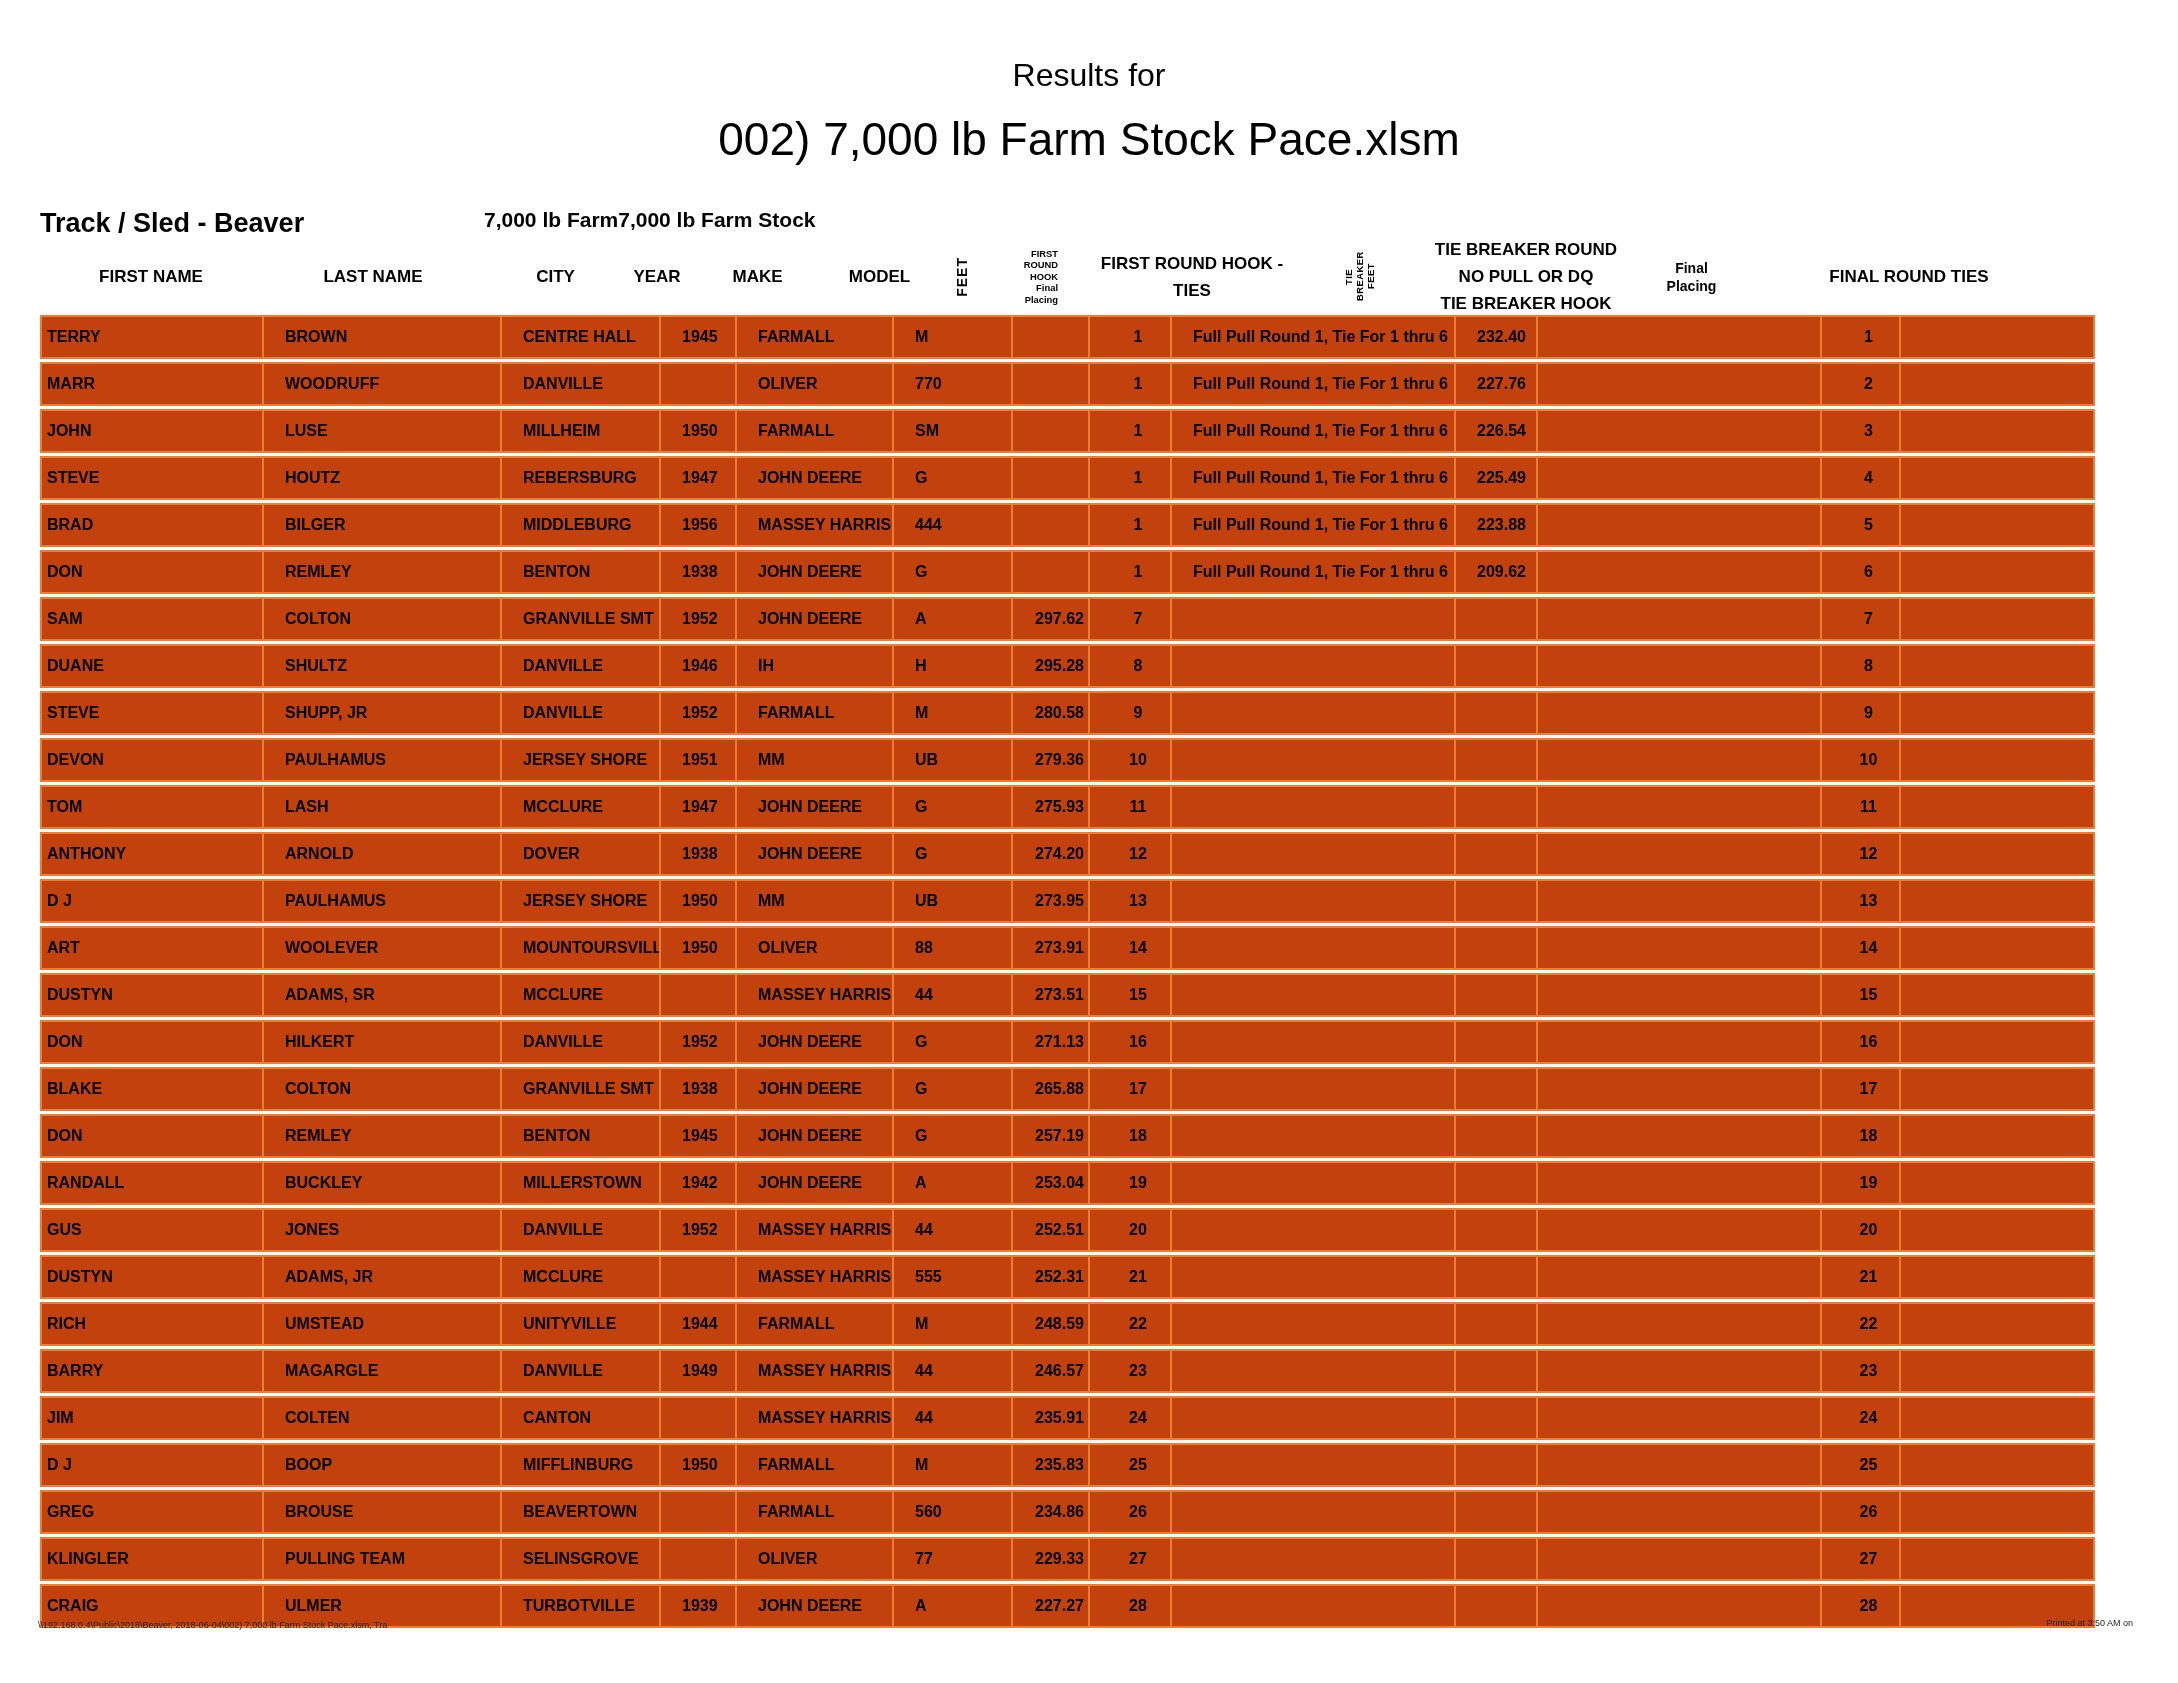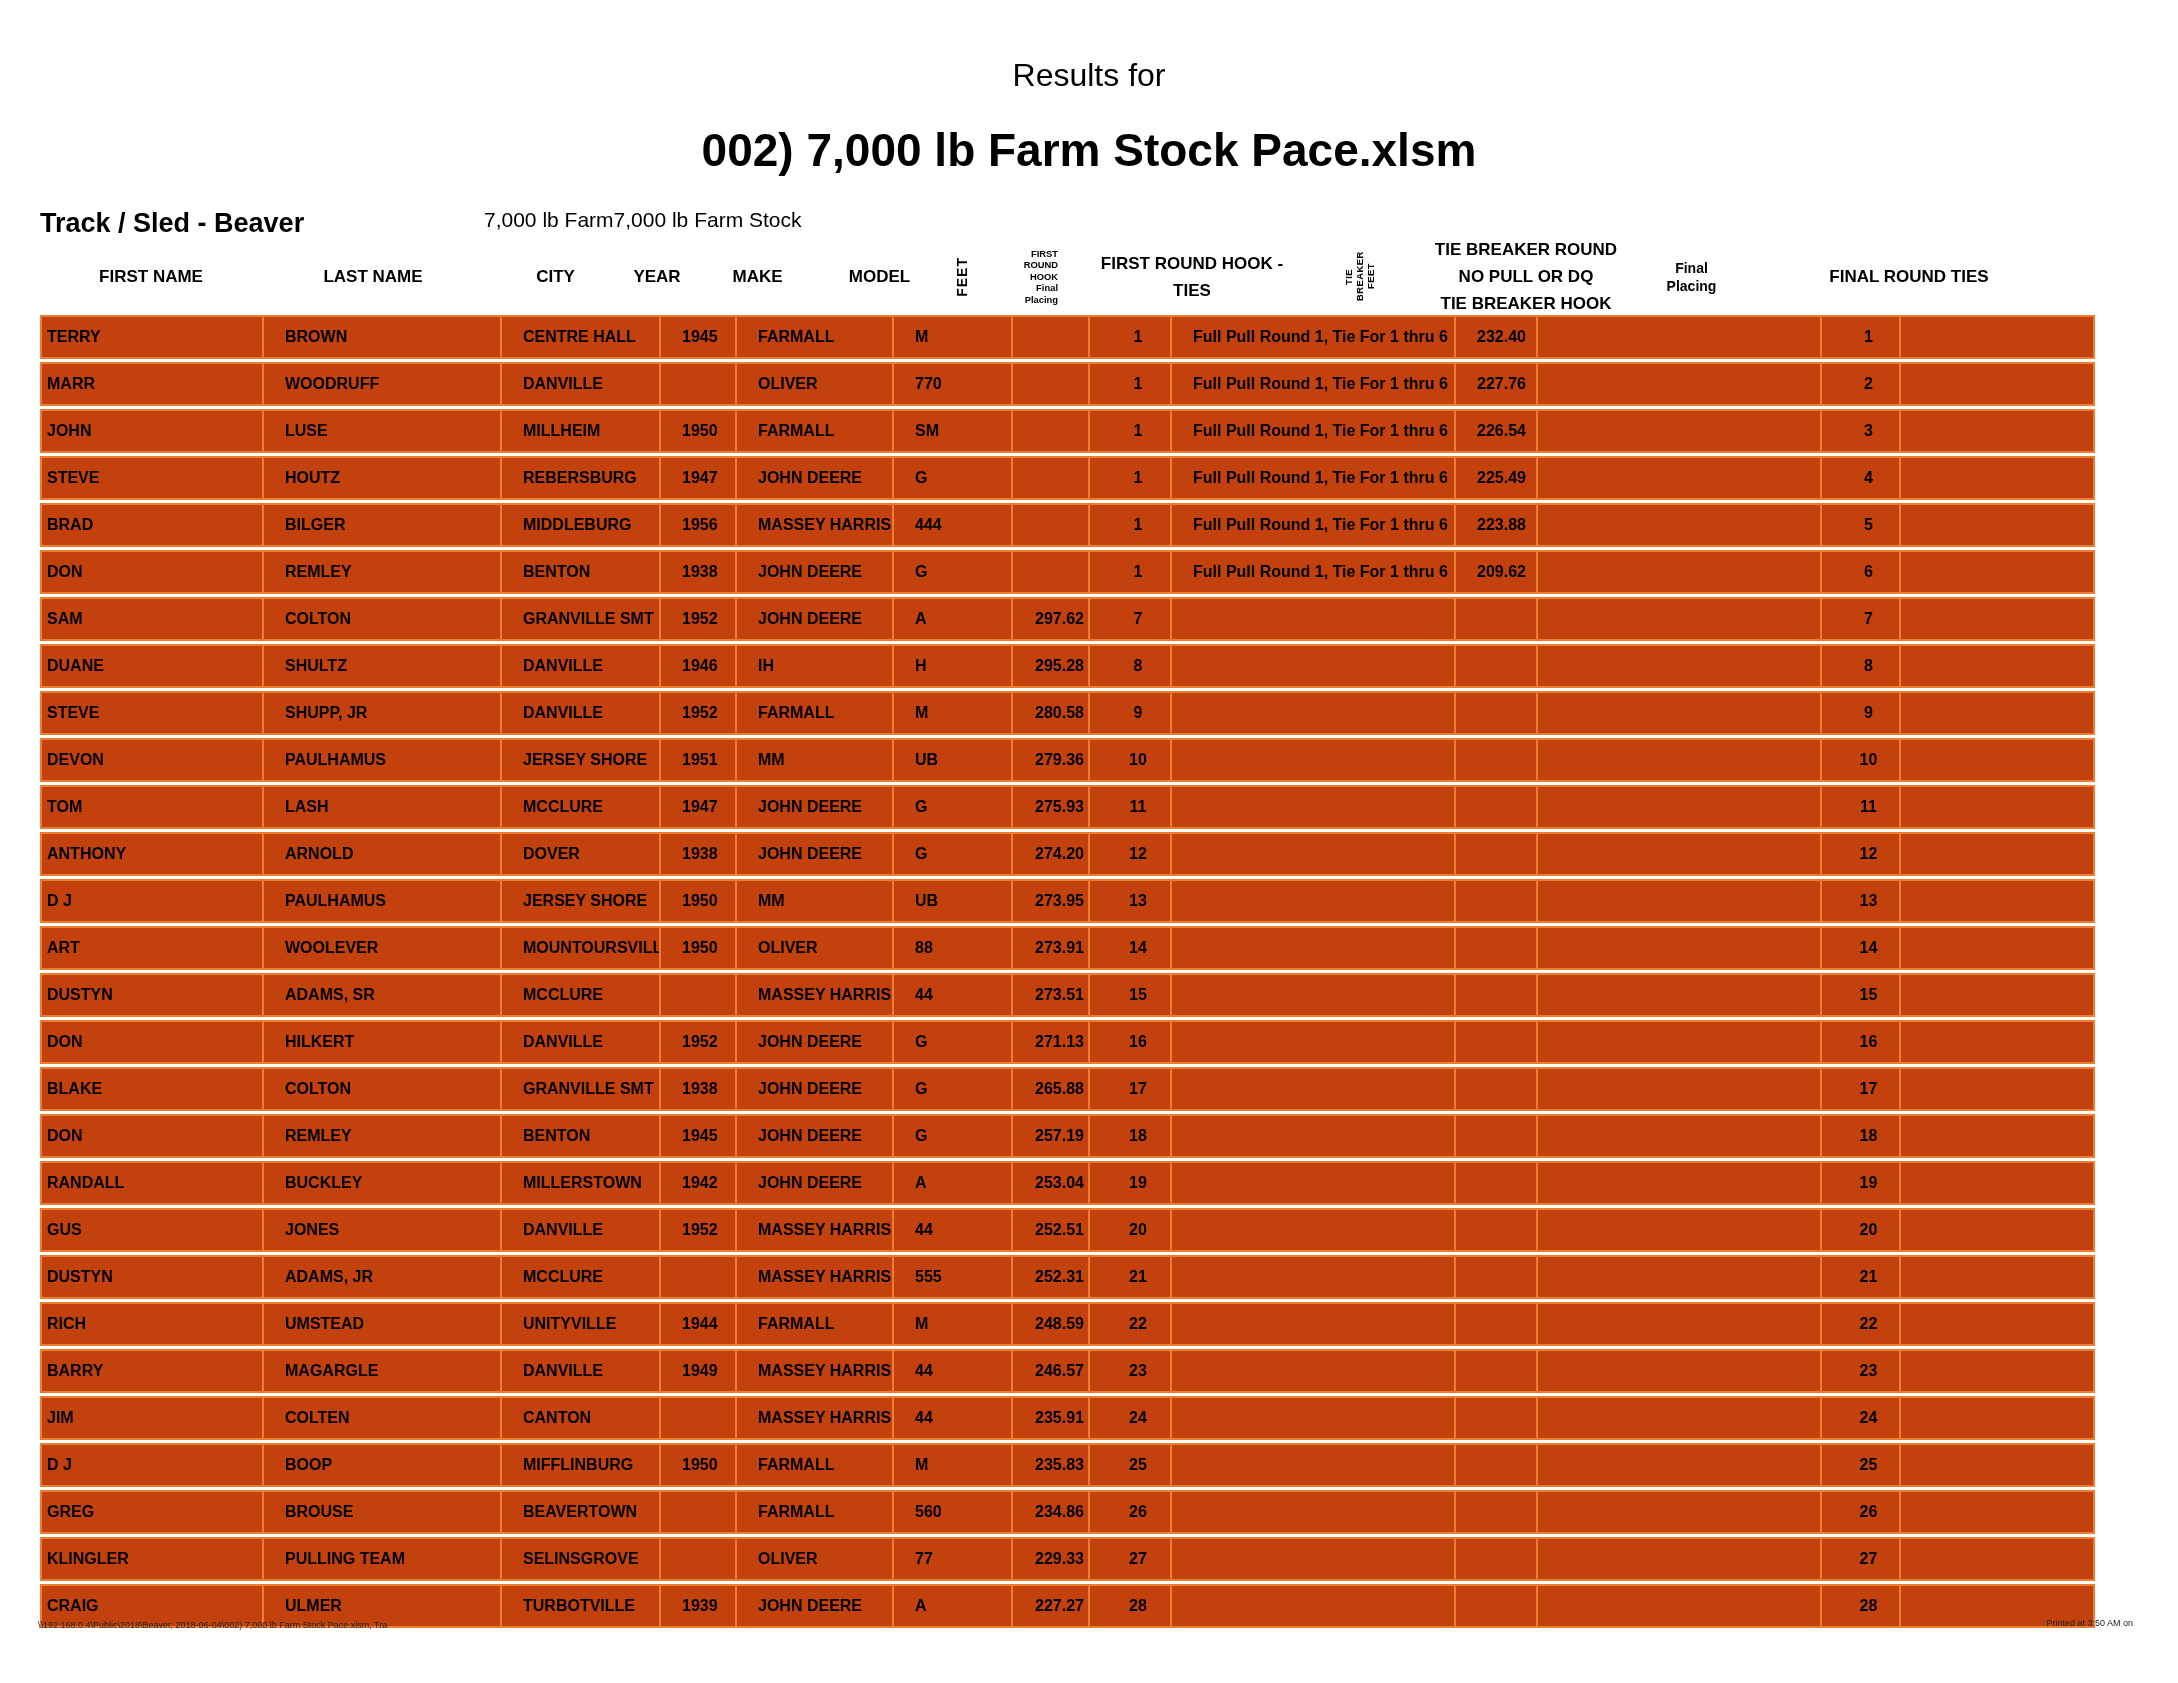--- a/index.html
+++ b/index.html
@@ -2,24 +2,24 @@
 <html style="--orange: #ED7D31;"><head>
 <meta charset="utf-8">
 <style>
   html,body{margin:0;padding:0;background:#fff;}
   .page{position:relative;width:2178px;height:1683px;background:#ffffff;overflow:hidden;
         font-family:"Liberation Sans",sans-serif;color:#000;}
   :root{--orange:#ED7D31;}
 
   .title-block{position:absolute;left:0;top:57px;width:2178px;text-align:center;}
   .title-line1{font-size:32px;font-weight:normal;letter-spacing:0px;}
-  .title-line2{font-size:46px;font-weight:bold;margin-top:29px;}
+  .title-line2{font-size:46px;font-weight:normal;margin-top:18px;}
 
   .meta-track{position:absolute;left:40px;top:208px;font-size:27px;font-weight:bold;}
-  .meta-classes{position:absolute;left:484px;top:208px;font-size:21px;font-weight:normal;white-space:nowrap;}
+  .meta-classes{position:absolute;left:484px;top:208px;font-size:21px;font-weight:bold;white-space:nowrap;}
 
   .table{position:absolute;left:40px;top:236px;width:2055px;}
   .grid-cols{display:grid;grid-template-columns:222px 222px 143px 60px 141px 103px 61px 66px 268px 66px 268px 63px auto;}
 
   .thead{height:79px;align-items:center;}
   .hc{display:flex;align-items:center;justify-content:center;text-align:center;
       font-weight:bold;font-size:17px;line-height:22px;height:100%;}
   .hc .rot{writing-mode:vertical-rl;transform:rotate(180deg);white-space:nowrap;}
   .hc-feet .rot{font-size:14px;letter-spacing:1px;}
   .hc-tbfeet{padding:4px 0;}

